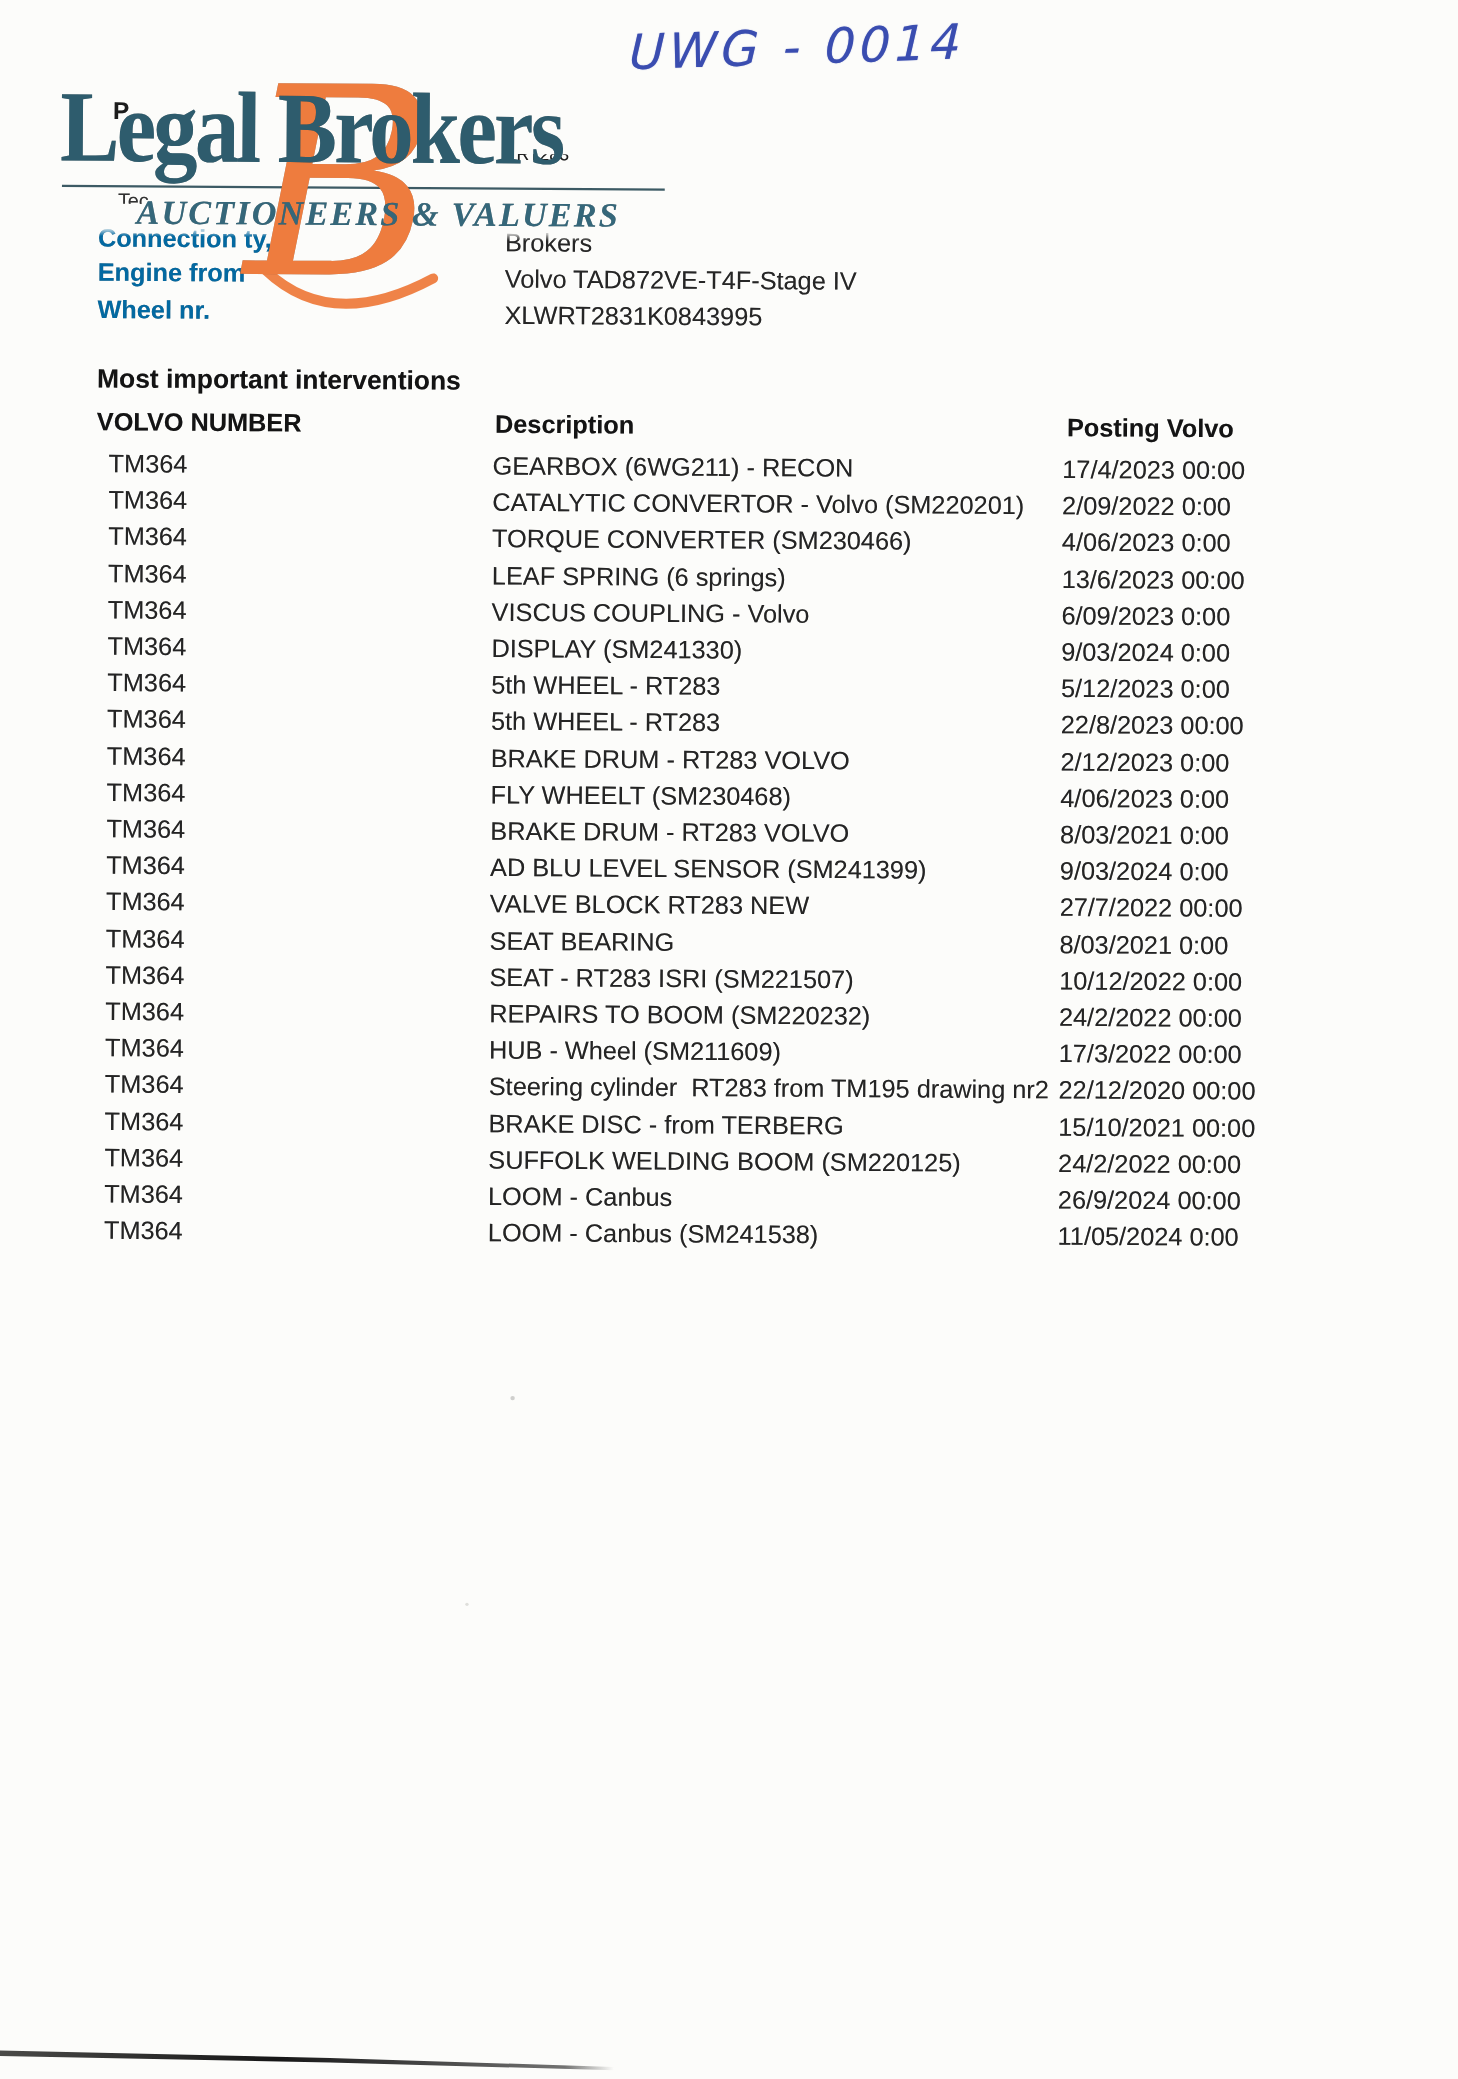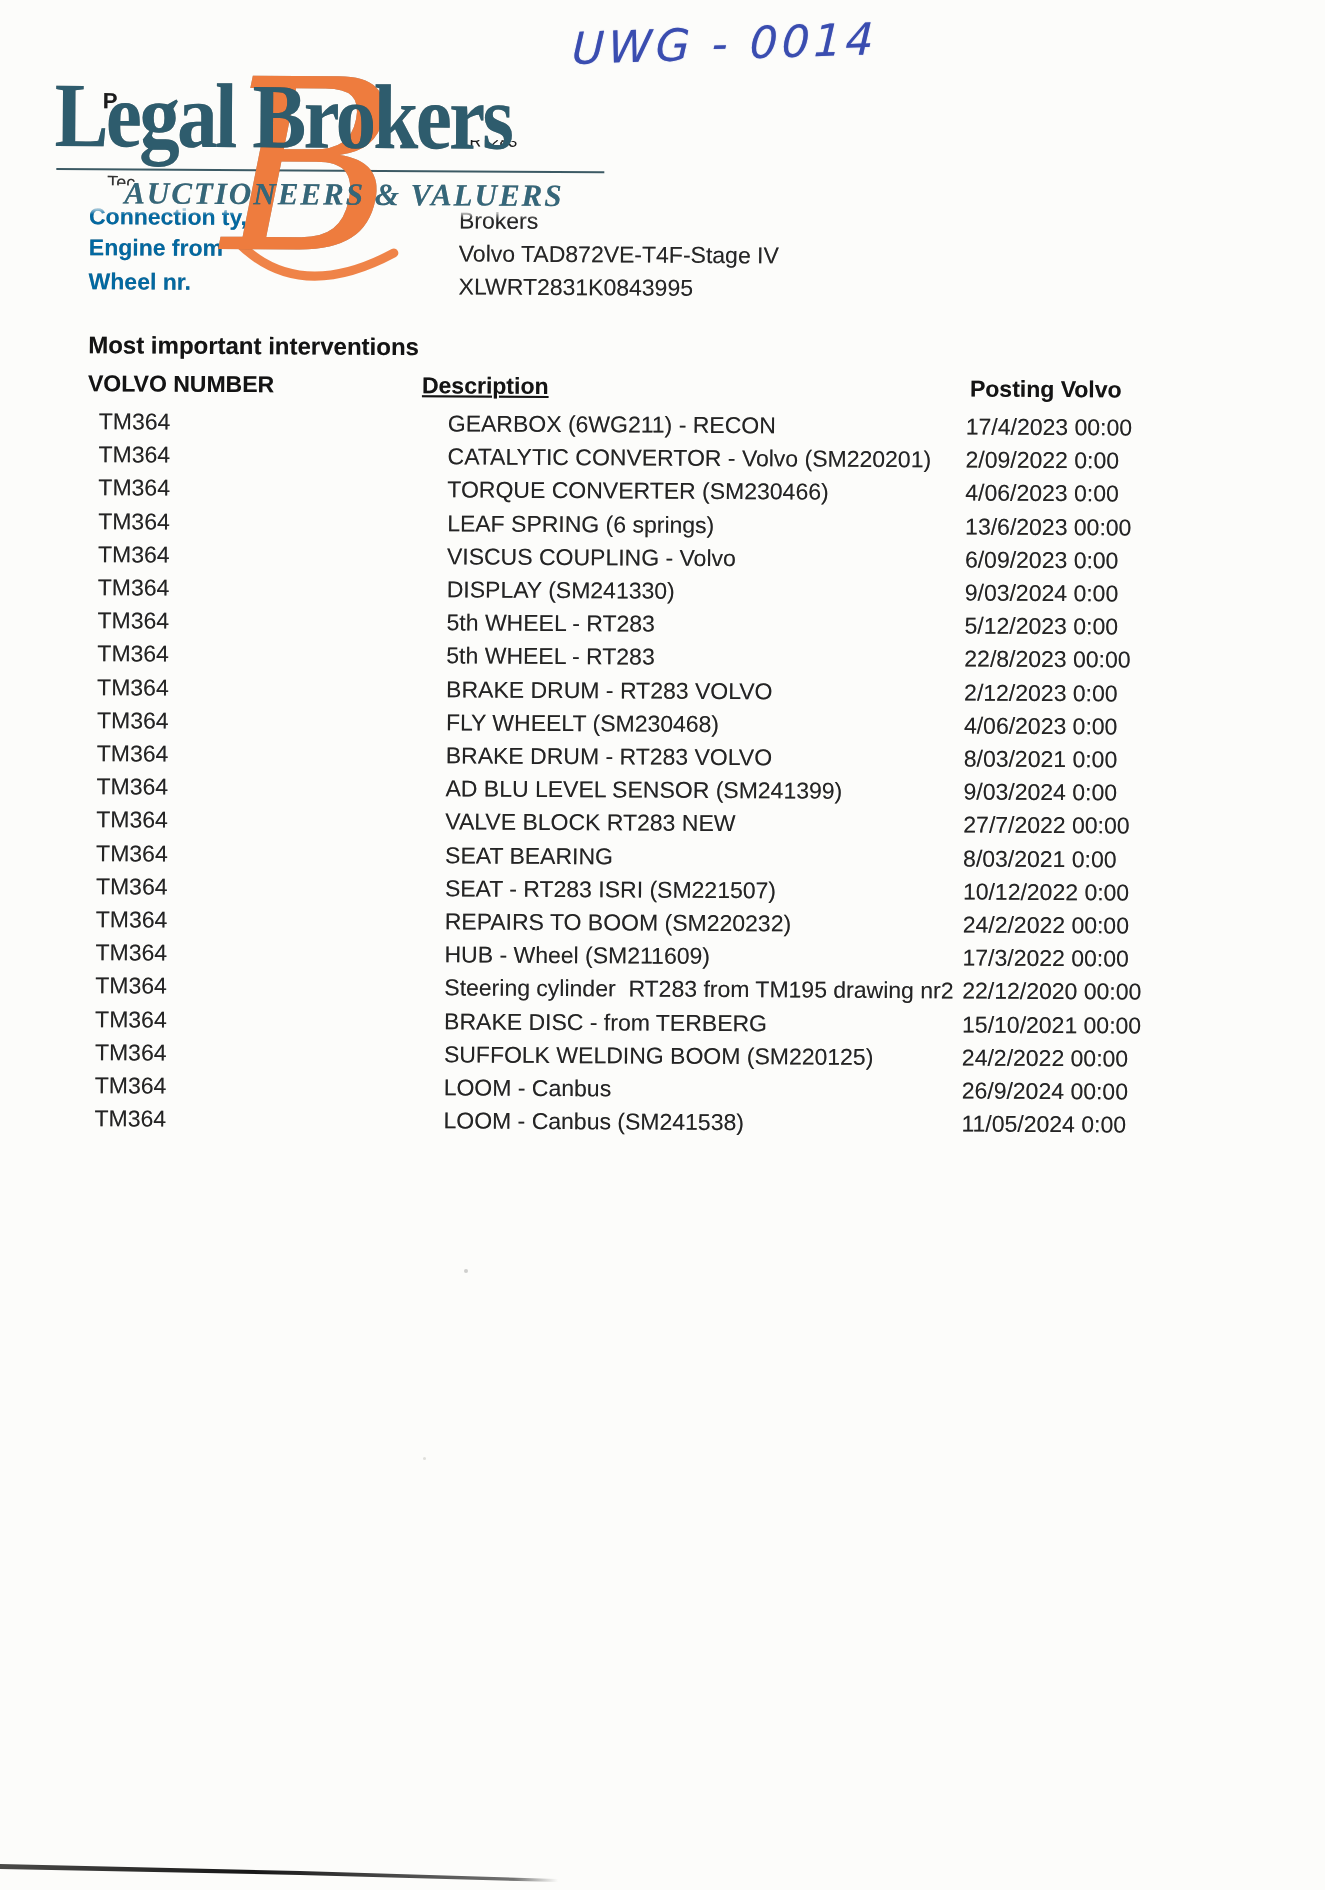--- a/index.html
+++ b/index.html
@@ -49,21 +49,21 @@
             mask-image:linear-gradient(to bottom, rgba(0,0,0,.25) 0%, rgba(0,0,0,.3) 20%, #000 42%);
     z-index:1;
   }
   .y-conn{top:203px;} .y-connv{top:205px;}
   .y-eng{top:234px;}  .y-engv{top:238px;}
   .y-cha{top:268px;}  .y-chav{top:271px;}
 
   .section-title{position:absolute; left:90px; top:331px; font-weight:bold; font-size:24px; color:#141414; white-space:pre;}
 
   .thead span{position:absolute; top:370px; font-weight:bold; font-size:23px; color:#141414; white-space:pre;}
-  .th-unit{left:90px;} .th-desc{left:424px;text-decoration:underline;} .th-date{left:972px;}
+  .th-unit{left:90px;} .th-desc{left:452px;} .th-date{left:972px;}
 
   .trow{position:absolute; left:0; width:1325px; height:30px;}
   .cell{position:absolute; top:0; font-size:23px; white-space:pre; color:#242424;}
   .c0{left:101px;} .c1{left:450px;} .c2{left:968px;}
 
   .doc-text{text-shadow:0 0 .6px rgba(45,45,45,.45);}
 
   
   .speck{position:absolute; border-radius:50%; background:#9a9a96;}
   .speck1{left:464px; top:1269px; width:4px; height:4px; opacity:.45;}

